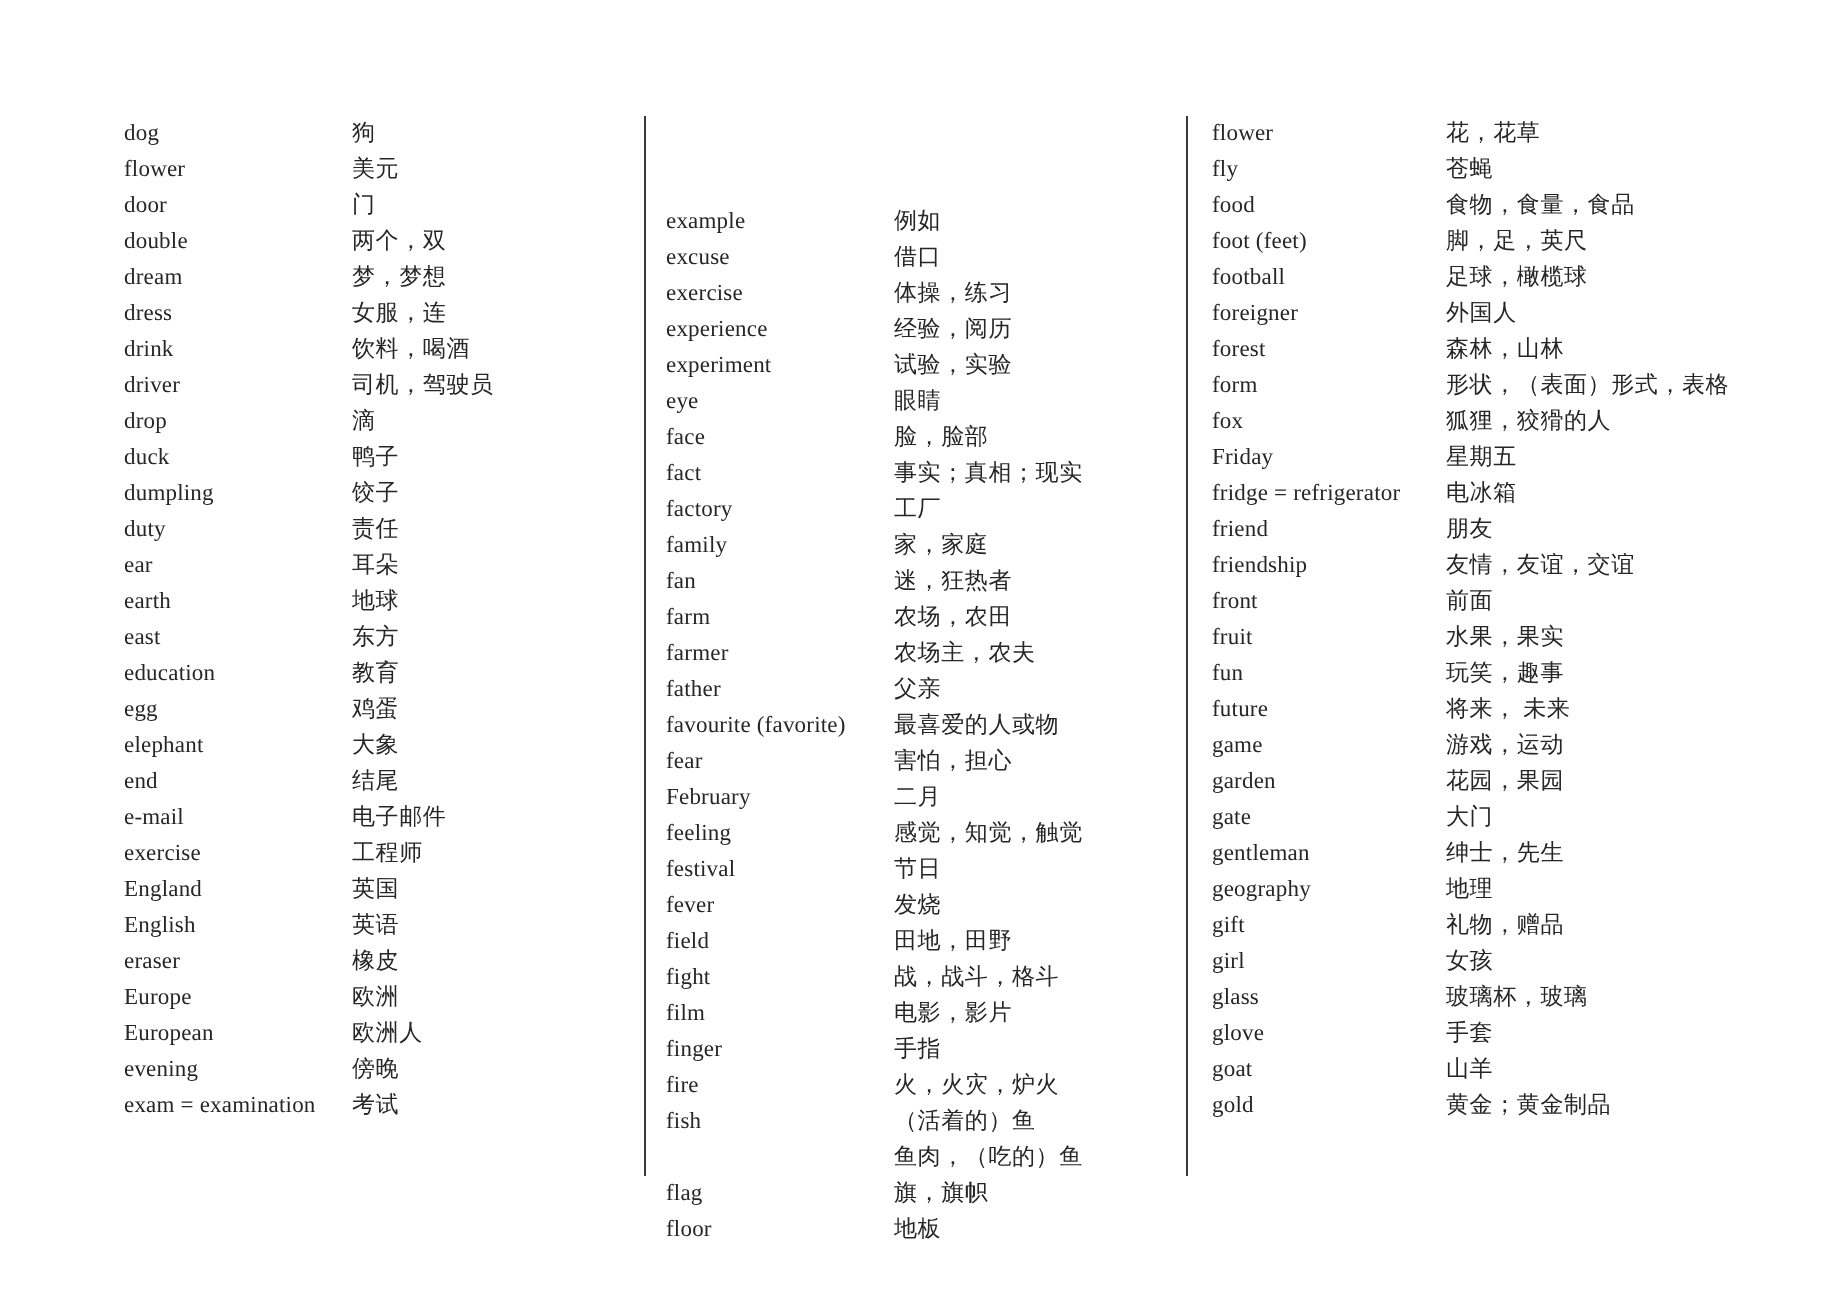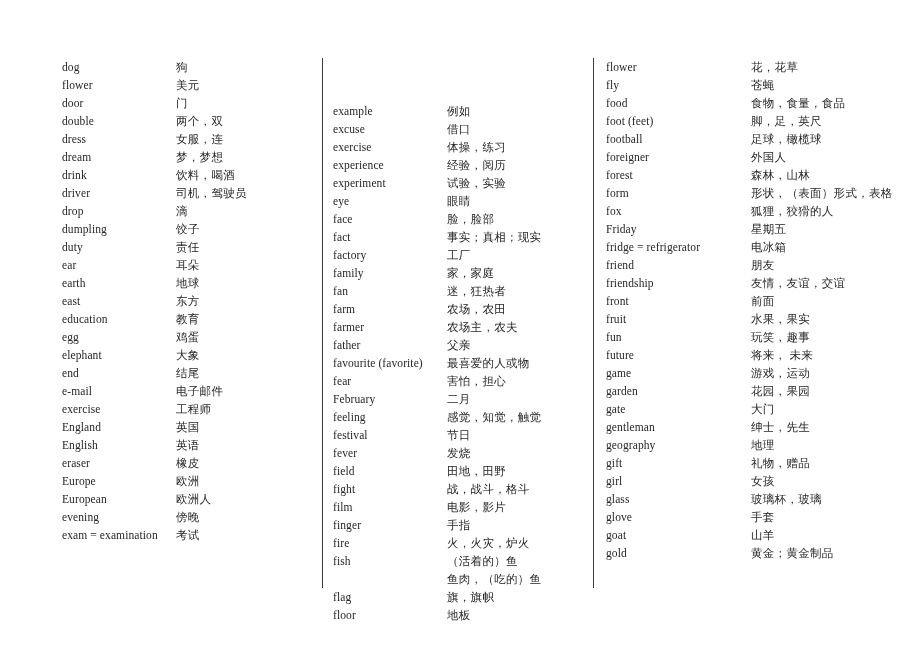--- a/index.html
+++ b/index.html
@@ -61,21 +61,21 @@
     top: 0;
     font-size: 11.5px;
     letter-spacing: 0.1px;
     line-height: 18px;
   }
   .defs {
     position: absolute;
     left: 114px;
     top: 0;
   }
-  .col-3 .defs { left: 117px; margin-left: 28px; }
+  .col-3 .defs { left: 117px; }
 
   .def {
     font-size: 11.5px;
     line-height: 18px;
     letter-spacing: 0.3px;
     white-space: nowrap;
   }
 </style>
 </head>
 <body>
@@ -104,47 +104,53 @@
           <div class="def">门</div>
         </div>
       </div>
       <div class="entry">
         <div class="word">double</div>
         <div class="defs">
           <div class="def">两个，双</div>
         </div>
       </div>
       <div class="entry">
+        <div class="word">dream</div>
+        <div class="defs">
+          <div class="def">梦，梦想</div>
+        </div>
+      </div>
+      <div class="entry">
         <div class="word">dress</div>
         <div class="defs">
           <div class="def">女服，连</div>
         </div>
       </div>
       <div class="entry">
-        <div class="word">dream</div>
-        <div class="defs">
-          <div class="def">梦，梦想</div>
-        </div>
-      </div>
-      <div class="entry">
         <div class="word">drink</div>
         <div class="defs">
           <div class="def">饮料，喝酒</div>
         </div>
       </div>
       <div class="entry">
         <div class="word">driver</div>
         <div class="defs">
           <div class="def">司机，驾驶员</div>
         </div>
       </div>
       <div class="entry">
         <div class="word">drop</div>
         <div class="defs">
           <div class="def">滴</div>
+        </div>
+      </div>
+      <div class="entry">
+        <div class="word">duck</div>
+        <div class="defs">
+          <div class="def">鸭子</div>
         </div>
       </div>
       <div class="entry">
         <div class="word">dumpling</div>
         <div class="defs">
           <div class="def">饺子</div>
         </div>
       </div>
       <div class="entry">
         <div class="word">duty</div>

